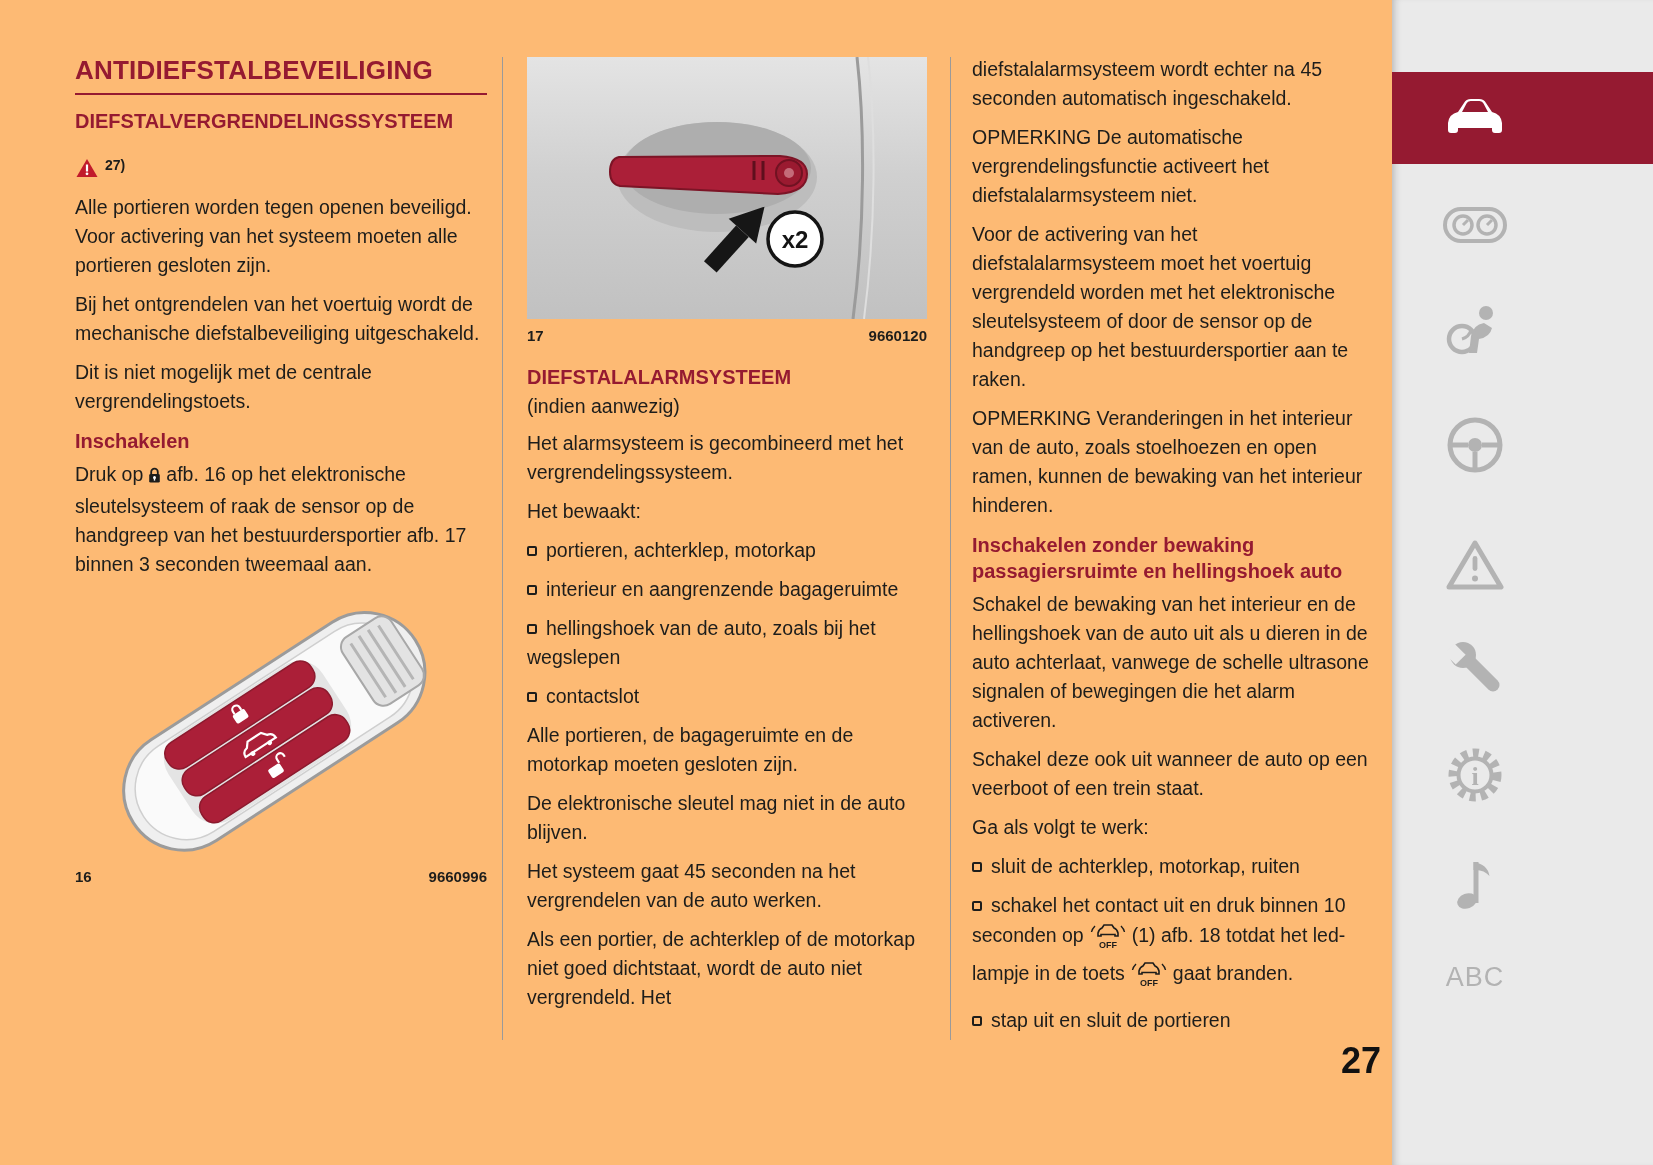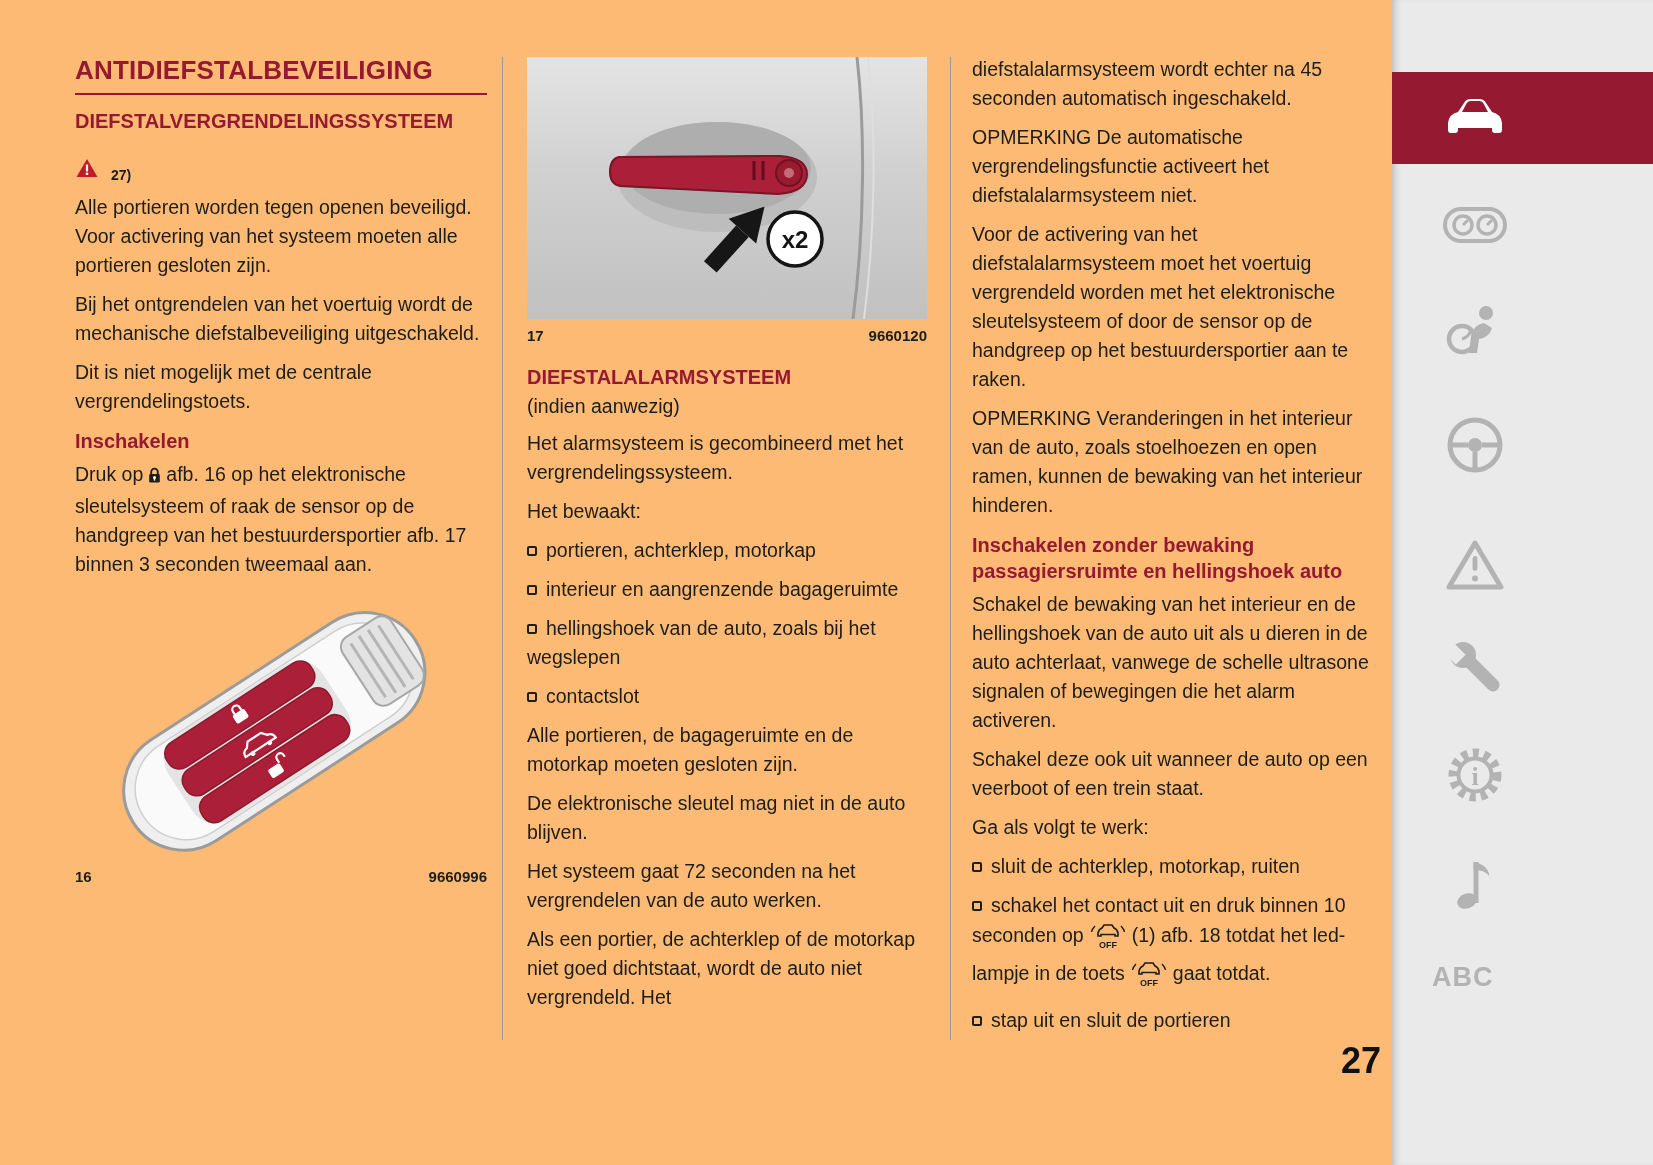--- a/index.html
+++ b/index.html
@@ -24,21 +24,21 @@
 
   .vrule{position:absolute;top:57px;width:1px;height:983px;background:#9a9a9a}
   .vr1{left:502px}.vr2{left:950px}
 
   h1.title{font-size:26px;font-weight:bold;color:var(--accent);letter-spacing:.2px;line-height:30px}
   .title-rule{height:2px;background:var(--accent);margin:8px 0 14px}
   h2.section{font-size:20px;font-weight:bold;color:var(--accent);line-height:25px;margin-bottom:23px}
   h3.sub{font-size:20px;font-weight:bold;color:var(--accent);margin:12px 0 6px;line-height:26px}
   p.body{font-size:19.5px;line-height:29px;margin-bottom:10px}
 
-  .warn-row{display:flex;align-items:flex-end;gap:12px;margin:4px 0 10px}
+  .warn-row{display:flex;align-items:flex-start;gap:6px;margin:4px 0 10px}
   .warn-note{font-size:14px;font-weight:bold}
 
   .bullet .sq{
     display:inline-block;width:10px;height:10px;border:2px solid var(--ink);
     border-radius:2px;margin-right:9px;vertical-align:1px;
   }
   .bullet{margin-bottom:8px}
 
   .inline-ic{display:inline-block;vertical-align:-3px;margin:0 5px}
   .inline-ic.off{vertical-align:-8px;margin:0 4px}
@@ -52,22 +52,22 @@
     background:var(--side-bg);
     box-shadow:inset 7px 0 9px -6px rgba(0,0,0,.28);
   }
   .side-red{
     position:absolute;left:0;top:72px;width:100%;height:92px;
     background:var(--accent);display:flex;align-items:center;
   }
   .side-red .ic{margin-left:50px}
   .side-ic{position:absolute;left:50px;width:66px;display:flex;justify-content:center}
   .abc{
-    position:absolute;left:40px;top:962px;width:86px;
-    font-size:27px;font-weight:bold;color:var(--icon-gray);letter-spacing:1px;
+    position:absolute;left:40px;top:962px;width:86px;text-align:center;
+    font-size:27px;font-weight:normal;color:var(--icon-gray);letter-spacing:1px;
   }
   .pagenum{
     position:absolute;left:1295px;top:1040px;width:86px;text-align:right;
     font-size:36px;font-weight:bold;color:#111;
   }
 </style>
 </head>
 <body>
 
 <div class="page">
@@ -172,21 +172,21 @@
     <p class="body">Het alarmsysteem is gecombineerd met het vergrendelingssysteem.</p>
     <p class="body">Het bewaakt:</p>
 
     <p class="body bullet"><span class="sq"></span><span>portieren, achterklep, motorkap</span></p>
     <p class="body bullet"><span class="sq"></span><span>interieur en aangrenzende bagageruimte</span></p>
     <p class="body bullet"><span class="sq"></span><span>hellingshoek van de auto, zoals bij het wegslepen</span></p>
     <p class="body bullet"><span class="sq"></span><span>contactslot</span></p>
 
     <p class="body">Alle portieren, de bagageruimte en de motorkap moeten gesloten zijn.</p>
     <p class="body">De elektronische sleutel mag niet in de auto blijven.</p>
-    <p class="body">Het systeem gaat 72 seconden na het vergrendelen van de auto werken.</p>
+    <p class="body">Het systeem gaat 45 seconden na het vergrendelen van de auto werken.</p>
     <p class="body">Als een portier, de achterklep of de motorkap niet goed dichtstaat, wordt de auto niet vergrendeld. Het</p>
   </section>
 
   <section class="col col3">
     <p class="body">diefstalalarmsysteem wordt echter na 45 seconden automatisch ingeschakeld.</p>
     <p class="body">OPMERKING De automatische vergrendelingsfunctie activeert het diefstalalarmsysteem niet.</p>
     <p class="body">Voor de activering van het diefstalalarmsysteem moet het voertuig vergrendeld worden met het elektronische sleutelsysteem of door de sensor op de handgreep op het bestuurdersportier aan te raken.</p>
     <p class="body">OPMERKING Veranderingen in het interieur van de auto, zoals stoelhoezen en open ramen, kunnen de bewaking van het interieur hinderen.</p>
 
     <h3 class="sub">Inschakelen zonder bewaking passagiersruimte en hellingshoek auto</h3>
@@ -200,21 +200,21 @@
     <p class="body bullet"><span class="sq"></span><span>schakel het contact uit en druk binnen 10 seconden op</span><span class="inline-ic off"><svg width="40" height="30" viewBox="0 0 40 30">
             <path d="M10 13 q1-4 4-5 l2-3 h8 l2 3 q3 1 4 5 v3 h-3 v-1.5 H13 V16 h-3 z" fill="none" stroke="#1d1d1b" stroke-width="1.6"></path>
             <path d="M7 6 q-3 3-3.5 6" stroke="#1d1d1b" fill="none" stroke-width="1.4"></path>
             <path d="M33 6 q3 3 3.5 6" stroke="#1d1d1b" fill="none" stroke-width="1.4"></path>
             <text x="20" y="28" text-anchor="middle" font-size="9" font-weight="bold" fill="#1d1d1b">OFF</text>
           </svg></span><span>(1) afb. 18 totdat het led-lampje in de toets</span><span class="inline-ic off"><svg width="40" height="30" viewBox="0 0 40 30">
             <path d="M10 13 q1-4 4-5 l2-3 h8 l2 3 q3 1 4 5 v3 h-3 v-1.5 H13 V16 h-3 z" fill="none" stroke="#1d1d1b" stroke-width="1.6"></path>
             <path d="M7 6 q-3 3-3.5 6" stroke="#1d1d1b" fill="none" stroke-width="1.4"></path>
             <path d="M33 6 q3 3 3.5 6" stroke="#1d1d1b" fill="none" stroke-width="1.4"></path>
             <text x="20" y="28" text-anchor="middle" font-size="9" font-weight="bold" fill="#1d1d1b">OFF</text>
-          </svg></span><span>gaat totdat.</span></p>
+          </svg></span><span>gaat branden.</span></p>
 
     <p class="body bullet"><span class="sq"></span><span>stap uit en sluit de portieren</span></p>
   </section>
 
   <aside class="sidebar">
     <div class="side-red">
       <span class="ic">
         <svg width="66" height="46" viewBox="0 0 66 46">
           <path d="M6 30 q1-9 10-11 l6-9 q2-4 7-4 h8 q5 0 7 4 l6 9 q9 2 10 11 v7 q0 3-3 3 h-4 q-3 0-3-3 v-2 H16 v2 q0 3-3 3 H9 q-3 0-3-3 z" fill="#fff"></path>
           <path d="M24.5 10.5 l-4.5 8.5 h26 l-4.5-8.5 q-1-2.5-4-2.5 h-9 q-3 0-4 2.5z" fill="#951a31"></path>

